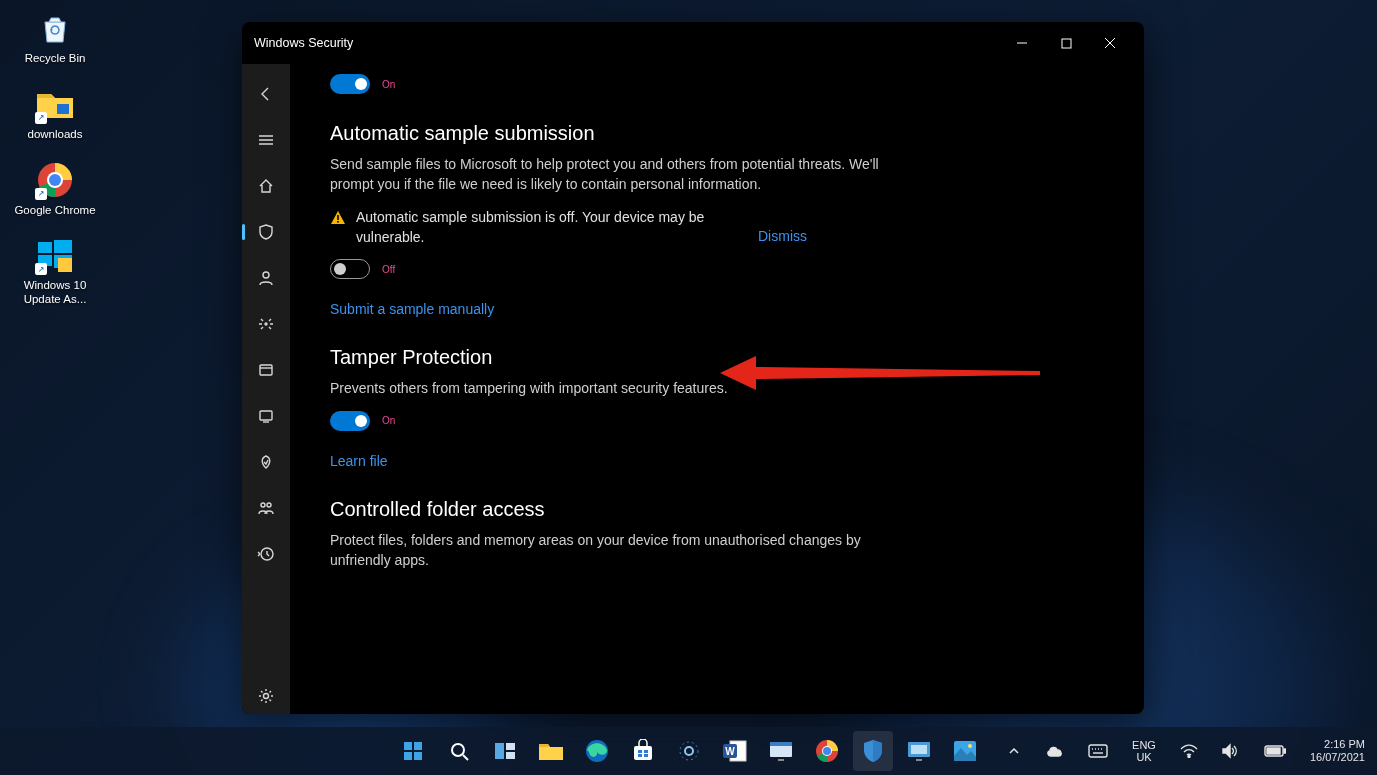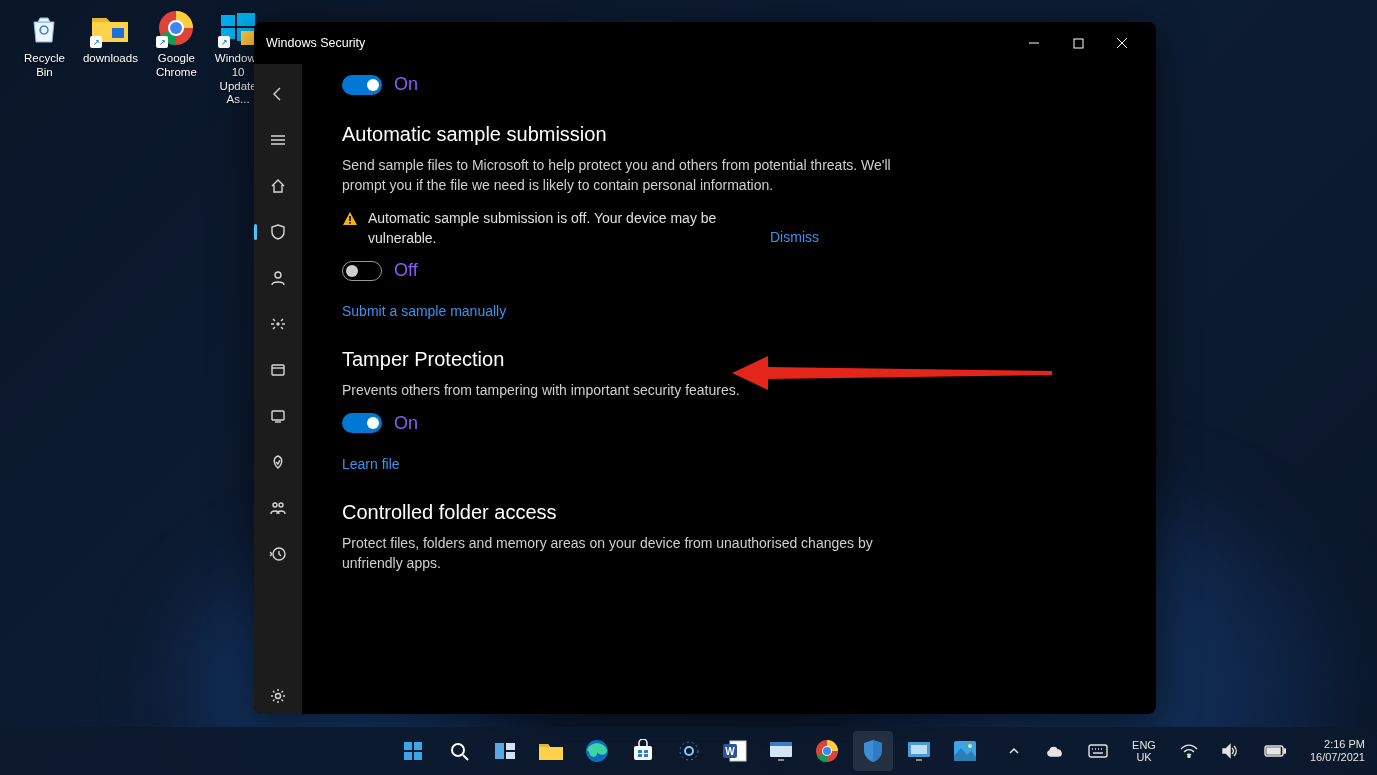--- a/index.html
+++ b/index.html
@@ -5,30 +5,30 @@
 * { margin:0; padding:0; box-sizing:border-box; font-family:"Segoe UI",Arial,sans-serif; }
 html,body { width:1377px; height:775px; overflow:hidden; }
 body { background:linear-gradient(135deg,#0a1628 0%,#0d1d35 50%,#0a1628 100%); position:relative; }
 
 
 .wallpaper-shape { position:absolute; border-radius:50%; filter:blur(40px); opacity:.55; pointer-events:none; }
 .ws1 { width:500px; height:400px; background:radial-gradient(circle,#1e4d8f 0%,#0f2a52 70%); bottom:-120px; right:40px; }
 .ws2 { width:350px; height:260px; background:radial-gradient(circle,#2463b5 0%,#123466 70%); bottom:-40px; left:180px; }
 
 
-.desktop-icons { position:absolute; top:8px; left:24px; display:flex; flex-direction:row; gap:18px; width:82px; }
+.desktop-icons { position:absolute; top:8px; left:14px; display:flex; flex-direction:column; gap:18px; width:82px; }
 .desktop-icon { display:flex; flex-direction:column; align-items:center; gap:4px; cursor:default; }
 .desktop-icon .pic { width:40px; height:40px; display:flex; align-items:center; justify-content:center; }
 .desktop-icon .lbl { color:#fff; font-size:11.5px; text-align:center; line-height:1.2; text-shadow:0 1px 2px rgba(0,0,0,.8); }
 .shortcut-arrow { position:absolute; width:12px; height:12px; background:#fff; border-radius:2px; bottom:0; left:0; display:flex; align-items:center; justify-content:center; }
 .shortcut-arrow::after { content:"↗"; font-size:8px; color:#005fb8; }
 .pic.rel { position:relative; }
 
 
-.window { position:absolute; left:254px; top:22px; width:902px; height:692px; background:#000; border-radius:8px; overflow:hidden; box-shadow:0 10px 40px rgba(0,0,0,.6); display:flex; flex-direction:column; }
+.window { position:absolute; left:242px; top:22px; width:902px; height:692px; background:#000; border-radius:8px; overflow:hidden; box-shadow:0 10px 40px rgba(0,0,0,.6); display:flex; flex-direction:column; }
 .titlebar { height:42px; display:flex; align-items:center; padding:0 12px; color:#fff; font-size:12.5px; }
 .titlebar .title { flex:1; }
 .titlebar .ctl { width:44px; height:30px; display:flex; align-items:center; justify-content:center; color:#fff; cursor:default; }
 
 .body { flex:1; display:flex; min-height:0; }
 .sidebar { width:48px; background:#1c1c1c; display:flex; flex-direction:column; align-items:center; padding-top:12px; gap:10px; }
 .sidebar .sbtn { width:40px; height:36px; display:flex; align-items:center; justify-content:center; border-radius:4px; cursor:default; position:relative; }
 .sidebar .sbtn.active::before { content:""; position:absolute; left:-4px; top:10px; bottom:10px; width:3px; background:#4cc2ff; border-radius:2px; }
 .sidebar .spacer { flex:1; }
 .sidebar svg { stroke:#d6d6d6; fill:none; stroke-width:1.4; }
@@ -41,21 +41,21 @@
 .section h2 { font-size:20px; font-weight:400; color:#fff; margin-bottom:10px; }
 .section p.desc { font-size:14px; color:#cfcfcf; line-height:1.4; }
 
 .toggle-row { display:flex; align-items:center; gap:12px; margin-top:12px; }
 .toggle { width:40px; height:20px; border-radius:10px; position:relative; cursor:pointer; }
 .toggle.on { background:#0078d4; }
 .toggle.on .knob { right:3px; background:#fff; }
 .toggle.off { background:#000; border:1px solid #999; }
 .toggle.off .knob { left:3px; background:#cfcfcf; }
 .knob { position:absolute; top:50%; transform:translateY(-50%); width:12px; height:12px; border-radius:50%; }
-.toggle-label { font-size:18px; color:#8b5cf6; }
+.toggle-label { font-size:10px; color:#ec4899; }
 
 .warning { display:flex; gap:10px; margin-top:14px; align-items:flex-start; }
 .warning .tri { width:16px; height:16px; flex-shrink:0; margin-top:2px; }
 .warning .msg { font-size:14px; color:#e0e0e0; flex:1; line-height:1.4; max-width:380px; }
 .warning .dismiss { color:#3b93ee; font-size:14px; cursor:default; margin-left:12px;margin-top:20px; }
 
 .link { color:#3b93ee; font-size:14px; margin-top:22px; display:inline-block; cursor:default; }
 
 
 .arrow-ann { position:absolute; left:430px; top:284px; pointer-events:none; }

